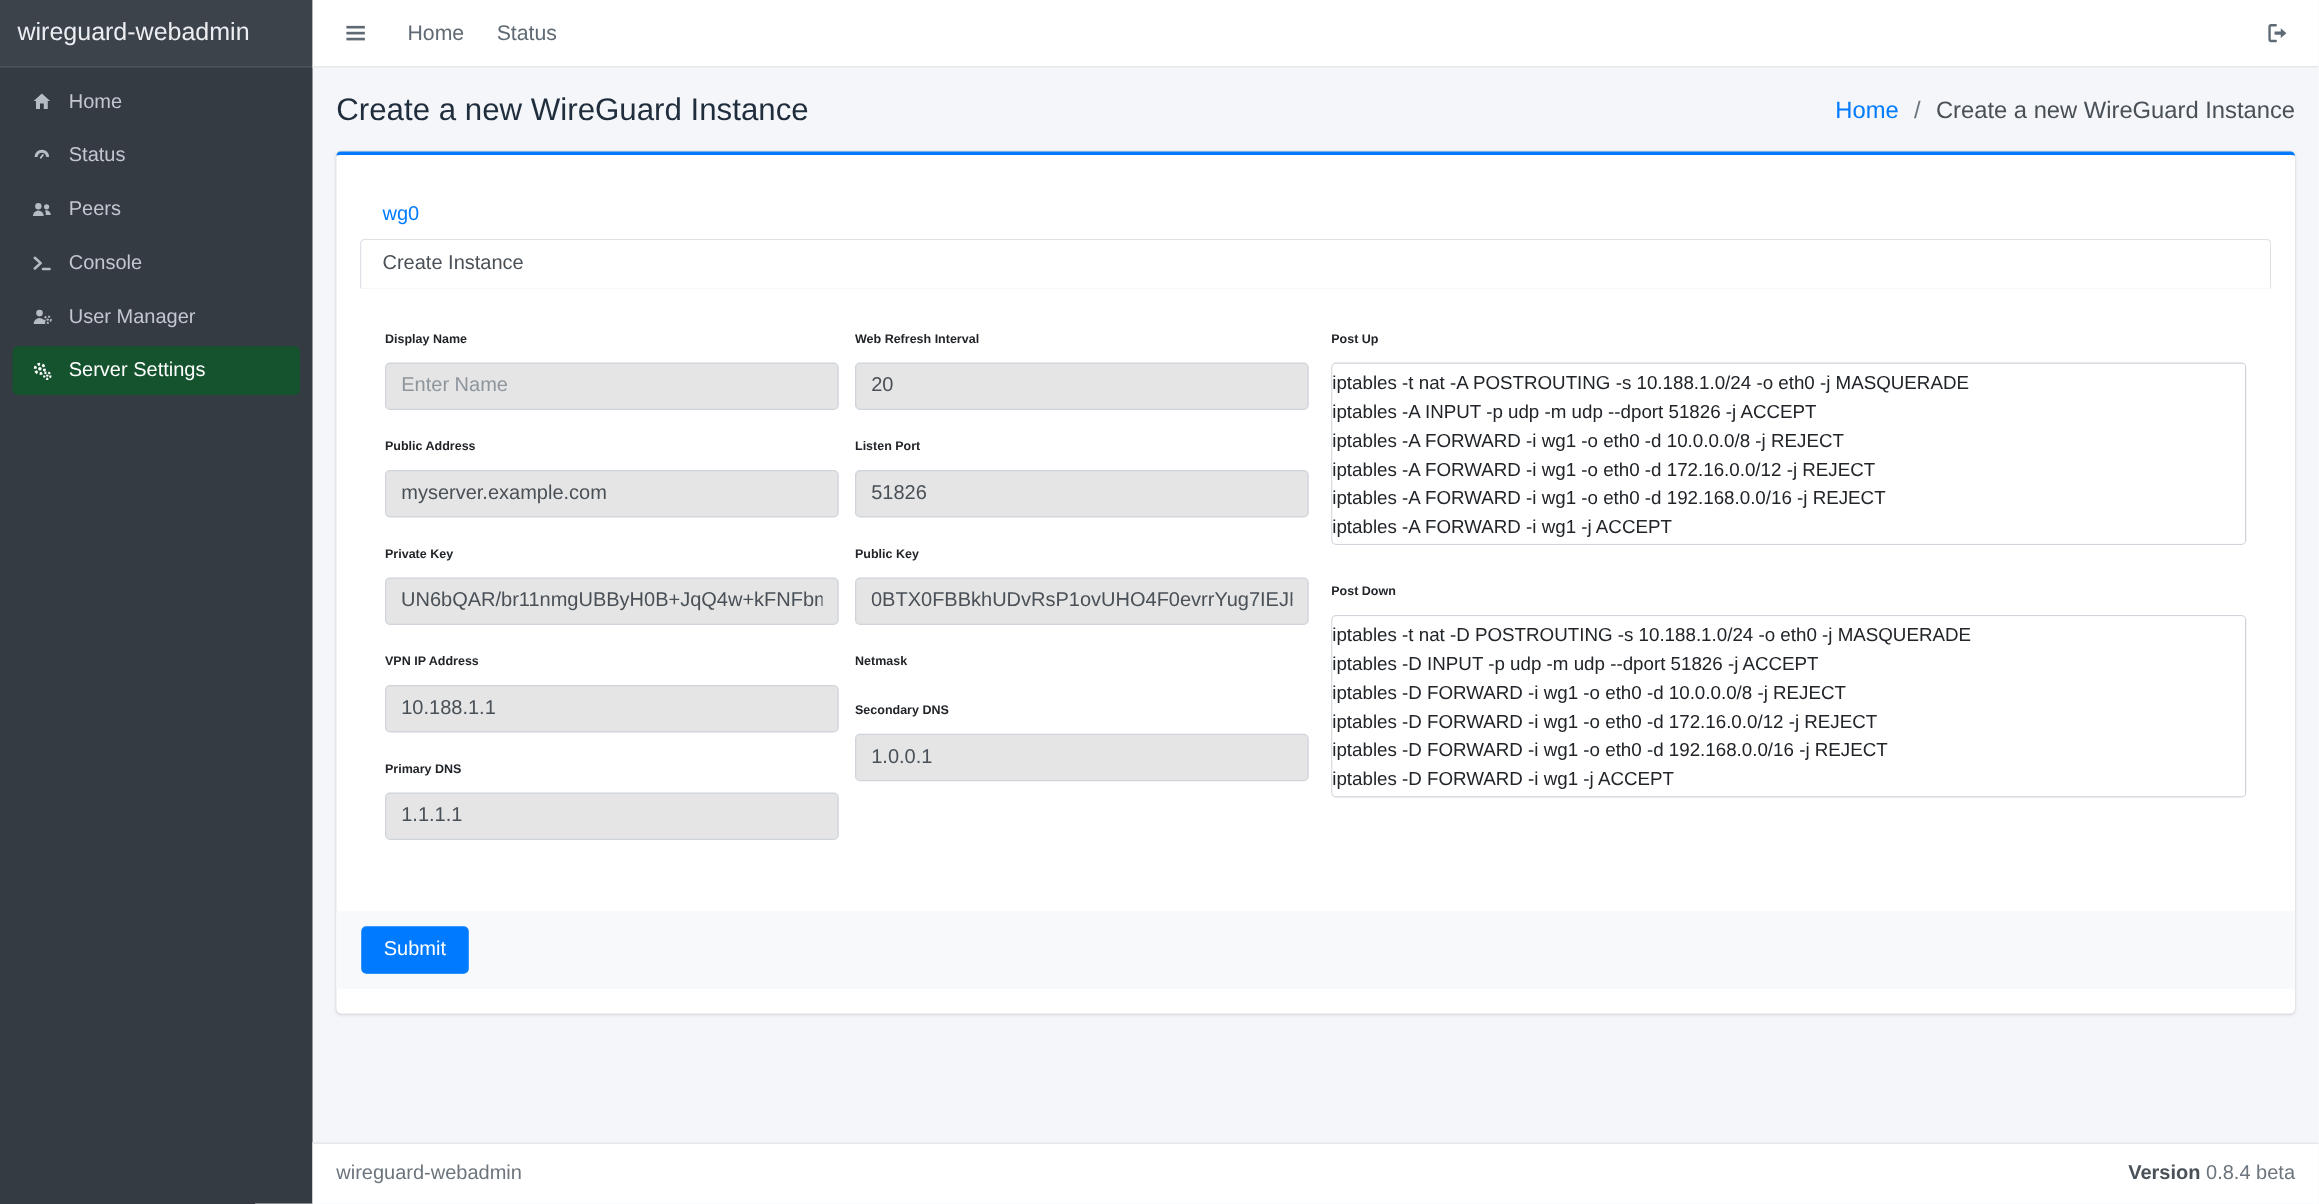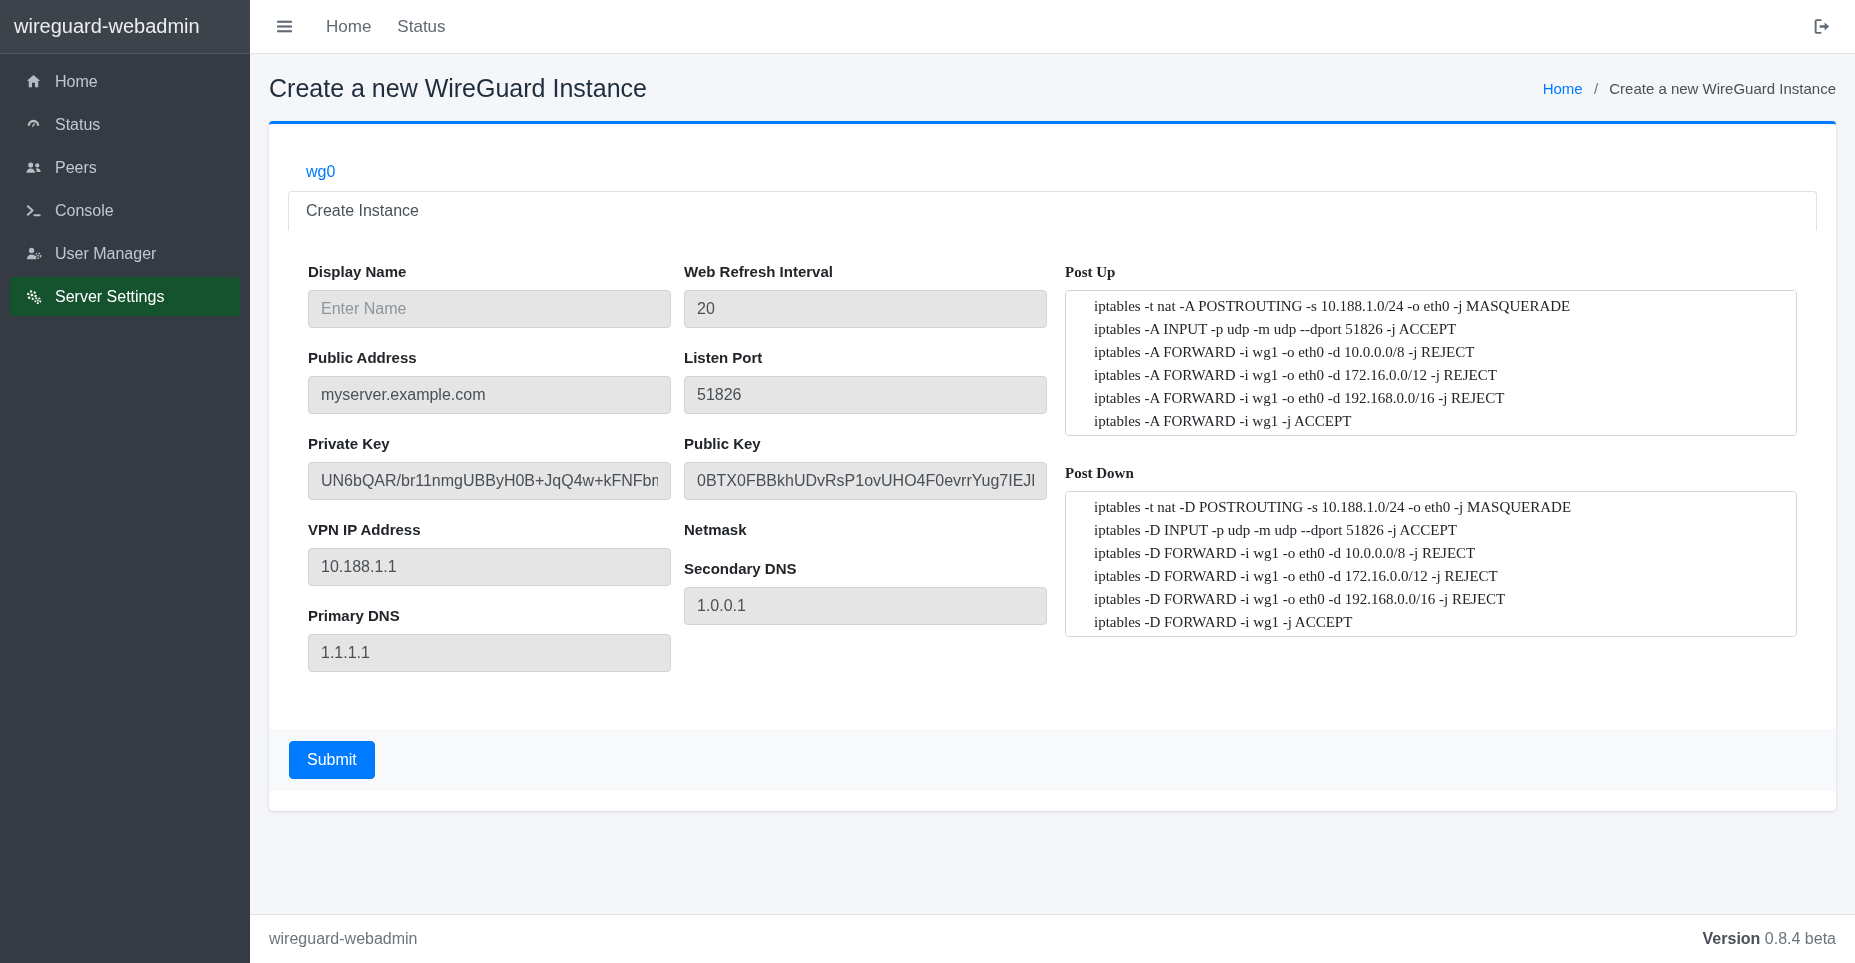--- a/index.html
+++ b/index.html
@@ -30,21 +30,21 @@
     height:54px; flex:0 0 54px; background:#fff; border-bottom:1px solid #dee2e6;
     display:flex; align-items:center; padding:0 19px;
   }
   .nav-toggle { color:#5f6a75; background:none; border:none; cursor:pointer; padding:4px 6px; display:flex; }
   .top-link { color:#5f6a75; font-size:17px; text-decoration:none; margin-left:26px; cursor:pointer; }
   .logout-btn { margin-left:auto; color:#5f6a75; background:none; border:none; cursor:pointer; display:flex; padding:4px; }
   
   .content { flex:1; padding:0 19px; overflow:hidden; }
   .content-header { display:flex; justify-content:space-between; align-items:center; padding:20px 0 18px; }
   .page-title { margin:0; font-size:25px; font-weight:500; color:#1f2d3d; }
-  .breadcrumb { font-size:15px; color:#6c757d;margin-left:12px; }
+  .breadcrumb { font-size:19px; color:#6c757d;margin-left:12px; }
   .breadcrumb a { color:#007bff; text-decoration:none; cursor:pointer; }
   .breadcrumb .sep { margin:0 7px; color:#6c757d; }
   .breadcrumb .current { color:#495057; }
   
   .card {
     background:#fff; border-top:3px solid #007bff; border-radius:4px;
     box-shadow:0 0 1px rgba(0,0,0,.125), 0 1px 3px rgba(0,0,0,.12);
   }
   .card-body { padding:28px 19px 20px; }
   .tab-bar { display:flex; border-bottom:1px solid #dee2e6;flex-direction:column; }
@@ -53,35 +53,35 @@
     border-radius:4px 4px 0 0; margin-bottom:-1px; text-decoration:none; cursor:pointer;
   }
   .tab-link { color:#007bff; }
   .tab-active { background:#fff; border-color:#dee2e6 #dee2e6 #fff; color:#495057; }
   
   .form-columns { display:flex; padding:32px 20px 0; }
   .fcol-1 { width:363px; margin-right:13px; }
   .fcol-2 { width:363px; margin-right:18px; }
   .fcol-3 { flex:1; }
   .fgroup { margin-bottom:21px; }
-  .flabel { display:block; font-size:15px; font-weight:700; color:#212529; line-height:18px; margin-bottom:9px; }
+  .flabel { display:block; font-size:10px; font-weight:700; color:#212529; line-height:18px; margin-bottom:9px; }
   .finput {
     width:100%; height:38px; padding:7px 12px; font-size:16px; font-family:inherit;
     color:#495057; border:1px solid #ced4da; border-radius:4px; background:#e5e5e5;
   }
   .finput::placeholder { color:#8d959d; }
   select.finput { padding:7px 8px; }
   .split { display:flex; gap:26px; }
   .split > div { flex:1; }
   .farea {
-    width:100%; height:146px; padding:4px 28px; font-family:inherit; font-size:15px;
+    width:100%; height:146px; padding:4px 0; font-family:inherit; font-size:15px;
     line-height:23px; color:#212529; border:1px solid #ced4da; border-radius:4px;
     overflow-y:scroll; overflow-x:hidden; resize:none; white-space:pre;
   }
-  .post-group { margin-bottom:24px;font-family:Liberation Serif, serif; }
+  .post-group { margin-bottom:24px; }
   .farea::-webkit-scrollbar { width:15px; }
   .farea::-webkit-scrollbar-track { background:#f2f2f2; border-left:1px solid #e7e7e7; }
   .farea::-webkit-scrollbar-thumb { background:#c8c8c8; }
   .farea::-webkit-scrollbar-button { height:14px; background:#f2f2f2; }
   .farea::-webkit-scrollbar-button:vertical:decrement {
     border-style:solid; border-width:0 5px 7px 5px; border-color:transparent transparent #5a5a5a transparent;
   }
   .farea::-webkit-scrollbar-button:vertical:increment {
     border-style:solid; border-width:7px 5px 0 5px; border-color:#5a5a5a transparent transparent transparent;
   }

